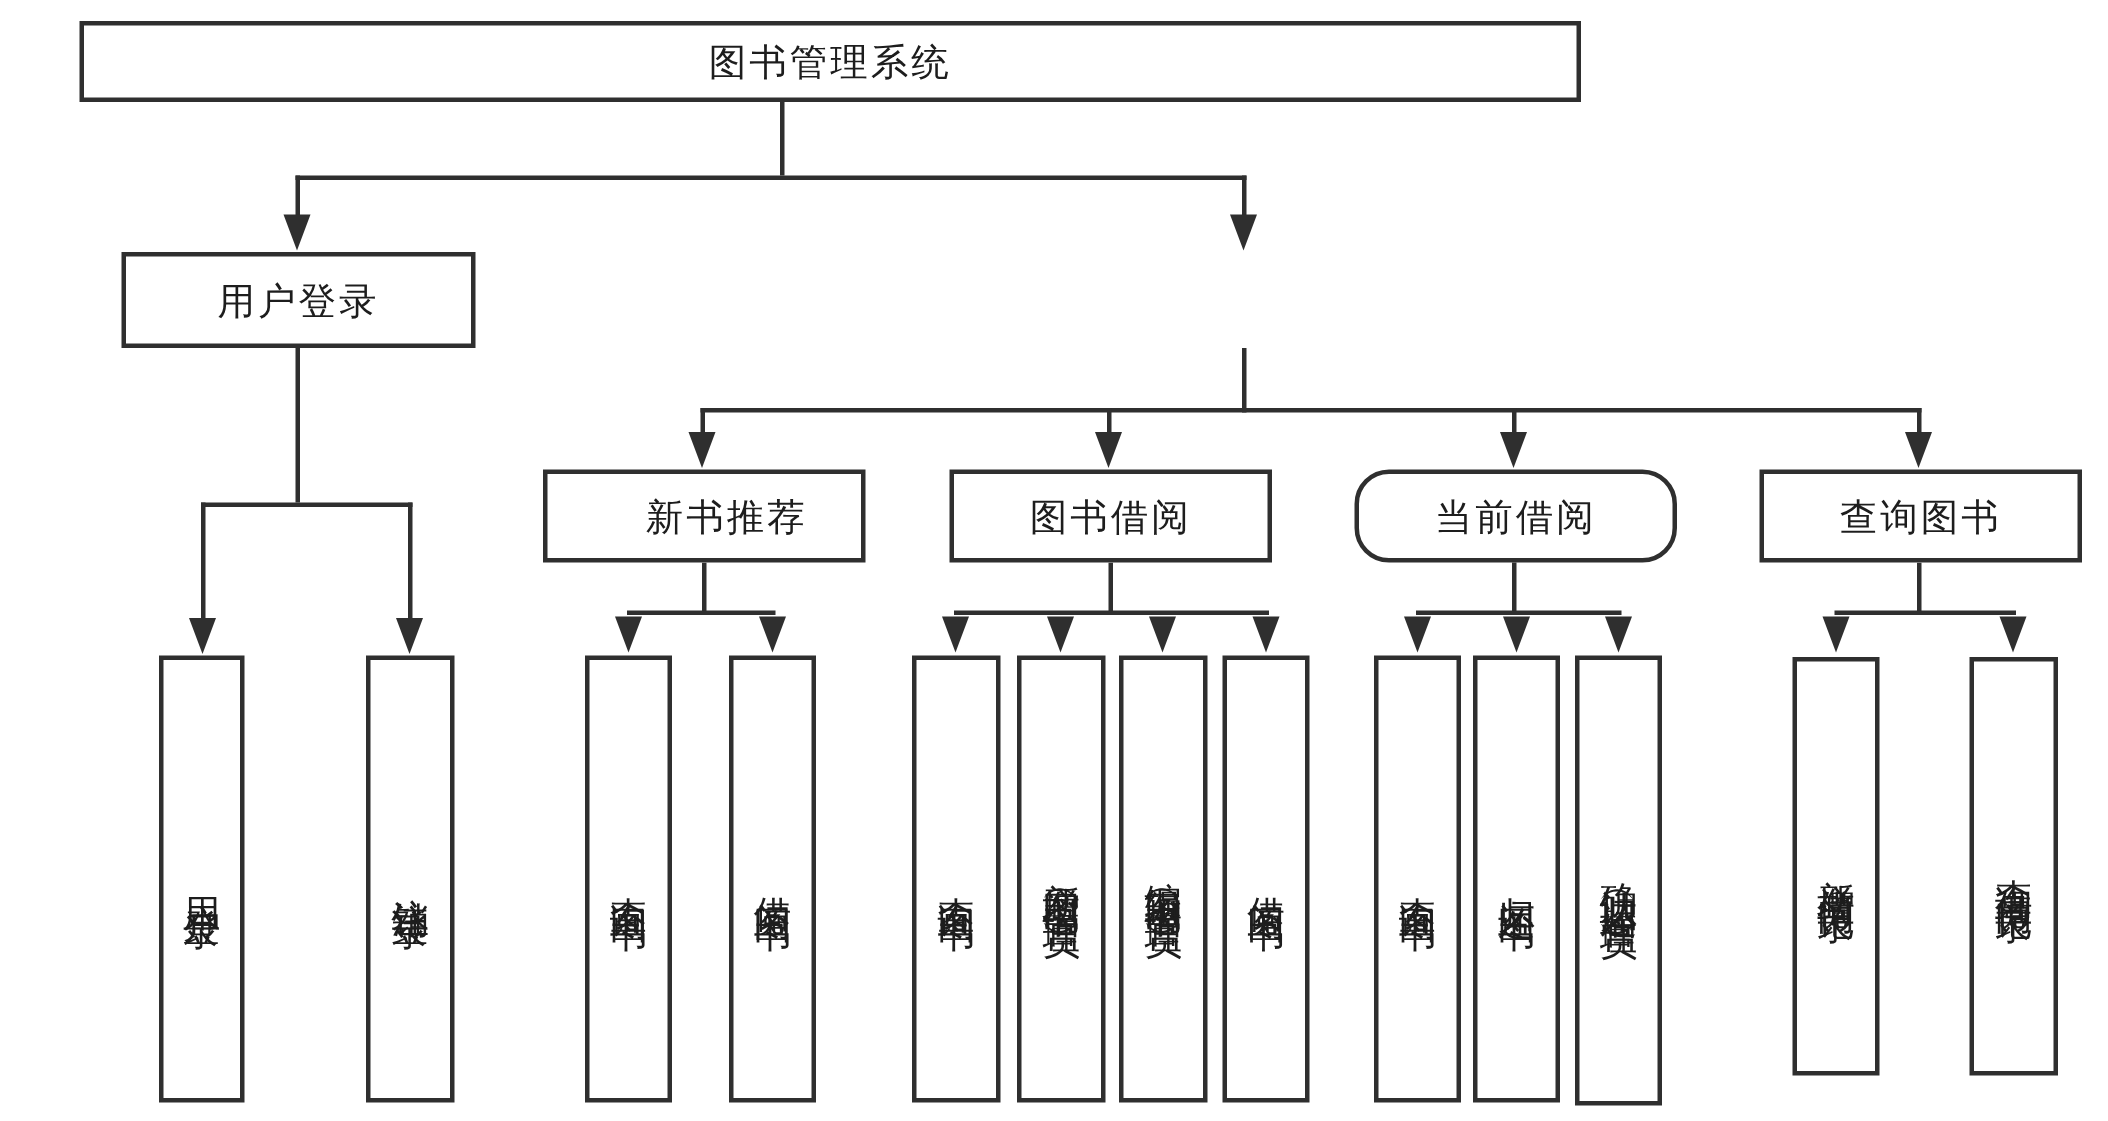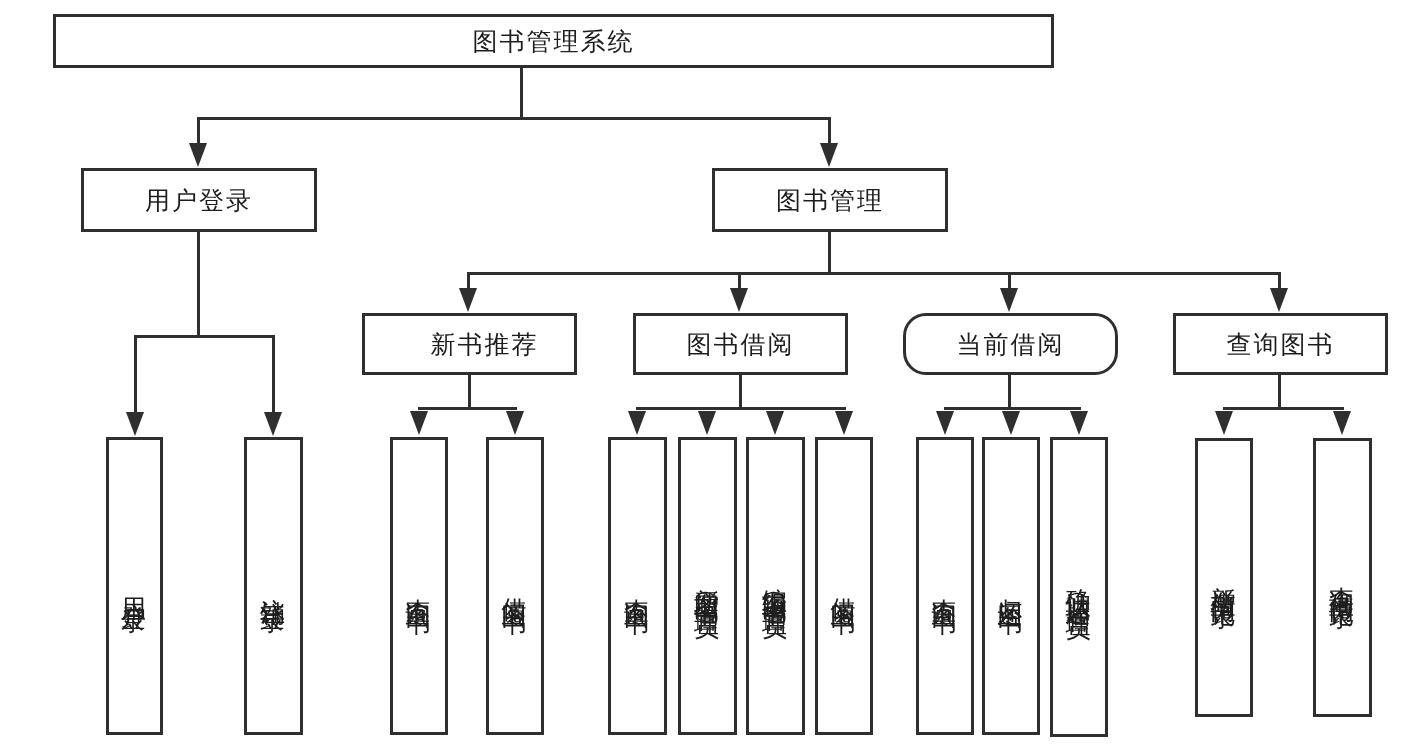--- a/index.html
+++ b/index.html
@@ -106,23 +106,20 @@
   <div class="arr" style="left:1215px; top:411px;"></div>
   <div class="arr" style="left:1333px; top:411px;"></div>
 
   <div class="node" style="left:21px; top:14px; width:1001px; height:54px;margin-left:32px;">
     <span class="hlabel">图书管理系统</span>
   </div>
 
   <div class="node" style="left:81px; top:168px; width:236px; height:64px;">
     <span class="hlabel">用户登录</span>
   </div>
-  <div class="node" style="left:712px; top:168px; width:236px; height:64px;">
-    <span class="hlabel">图书管理</span>
-  </div>
 
   <div class="node" style="left:362px; top:313px; width:215px; height:62px;padding-left:30px;">
     <span class="hlabel">新书推荐</span>
   </div>
   <div class="node" style="left:633px; top:313px; width:215px; height:62px;">
     <span class="hlabel">图书借阅</span>
   </div>
   <div class="node" style="left:903px; top:313px; width:215px; height:62px;border-radius:23px;">
     <span class="hlabel">当前借阅</span>
   </div>

